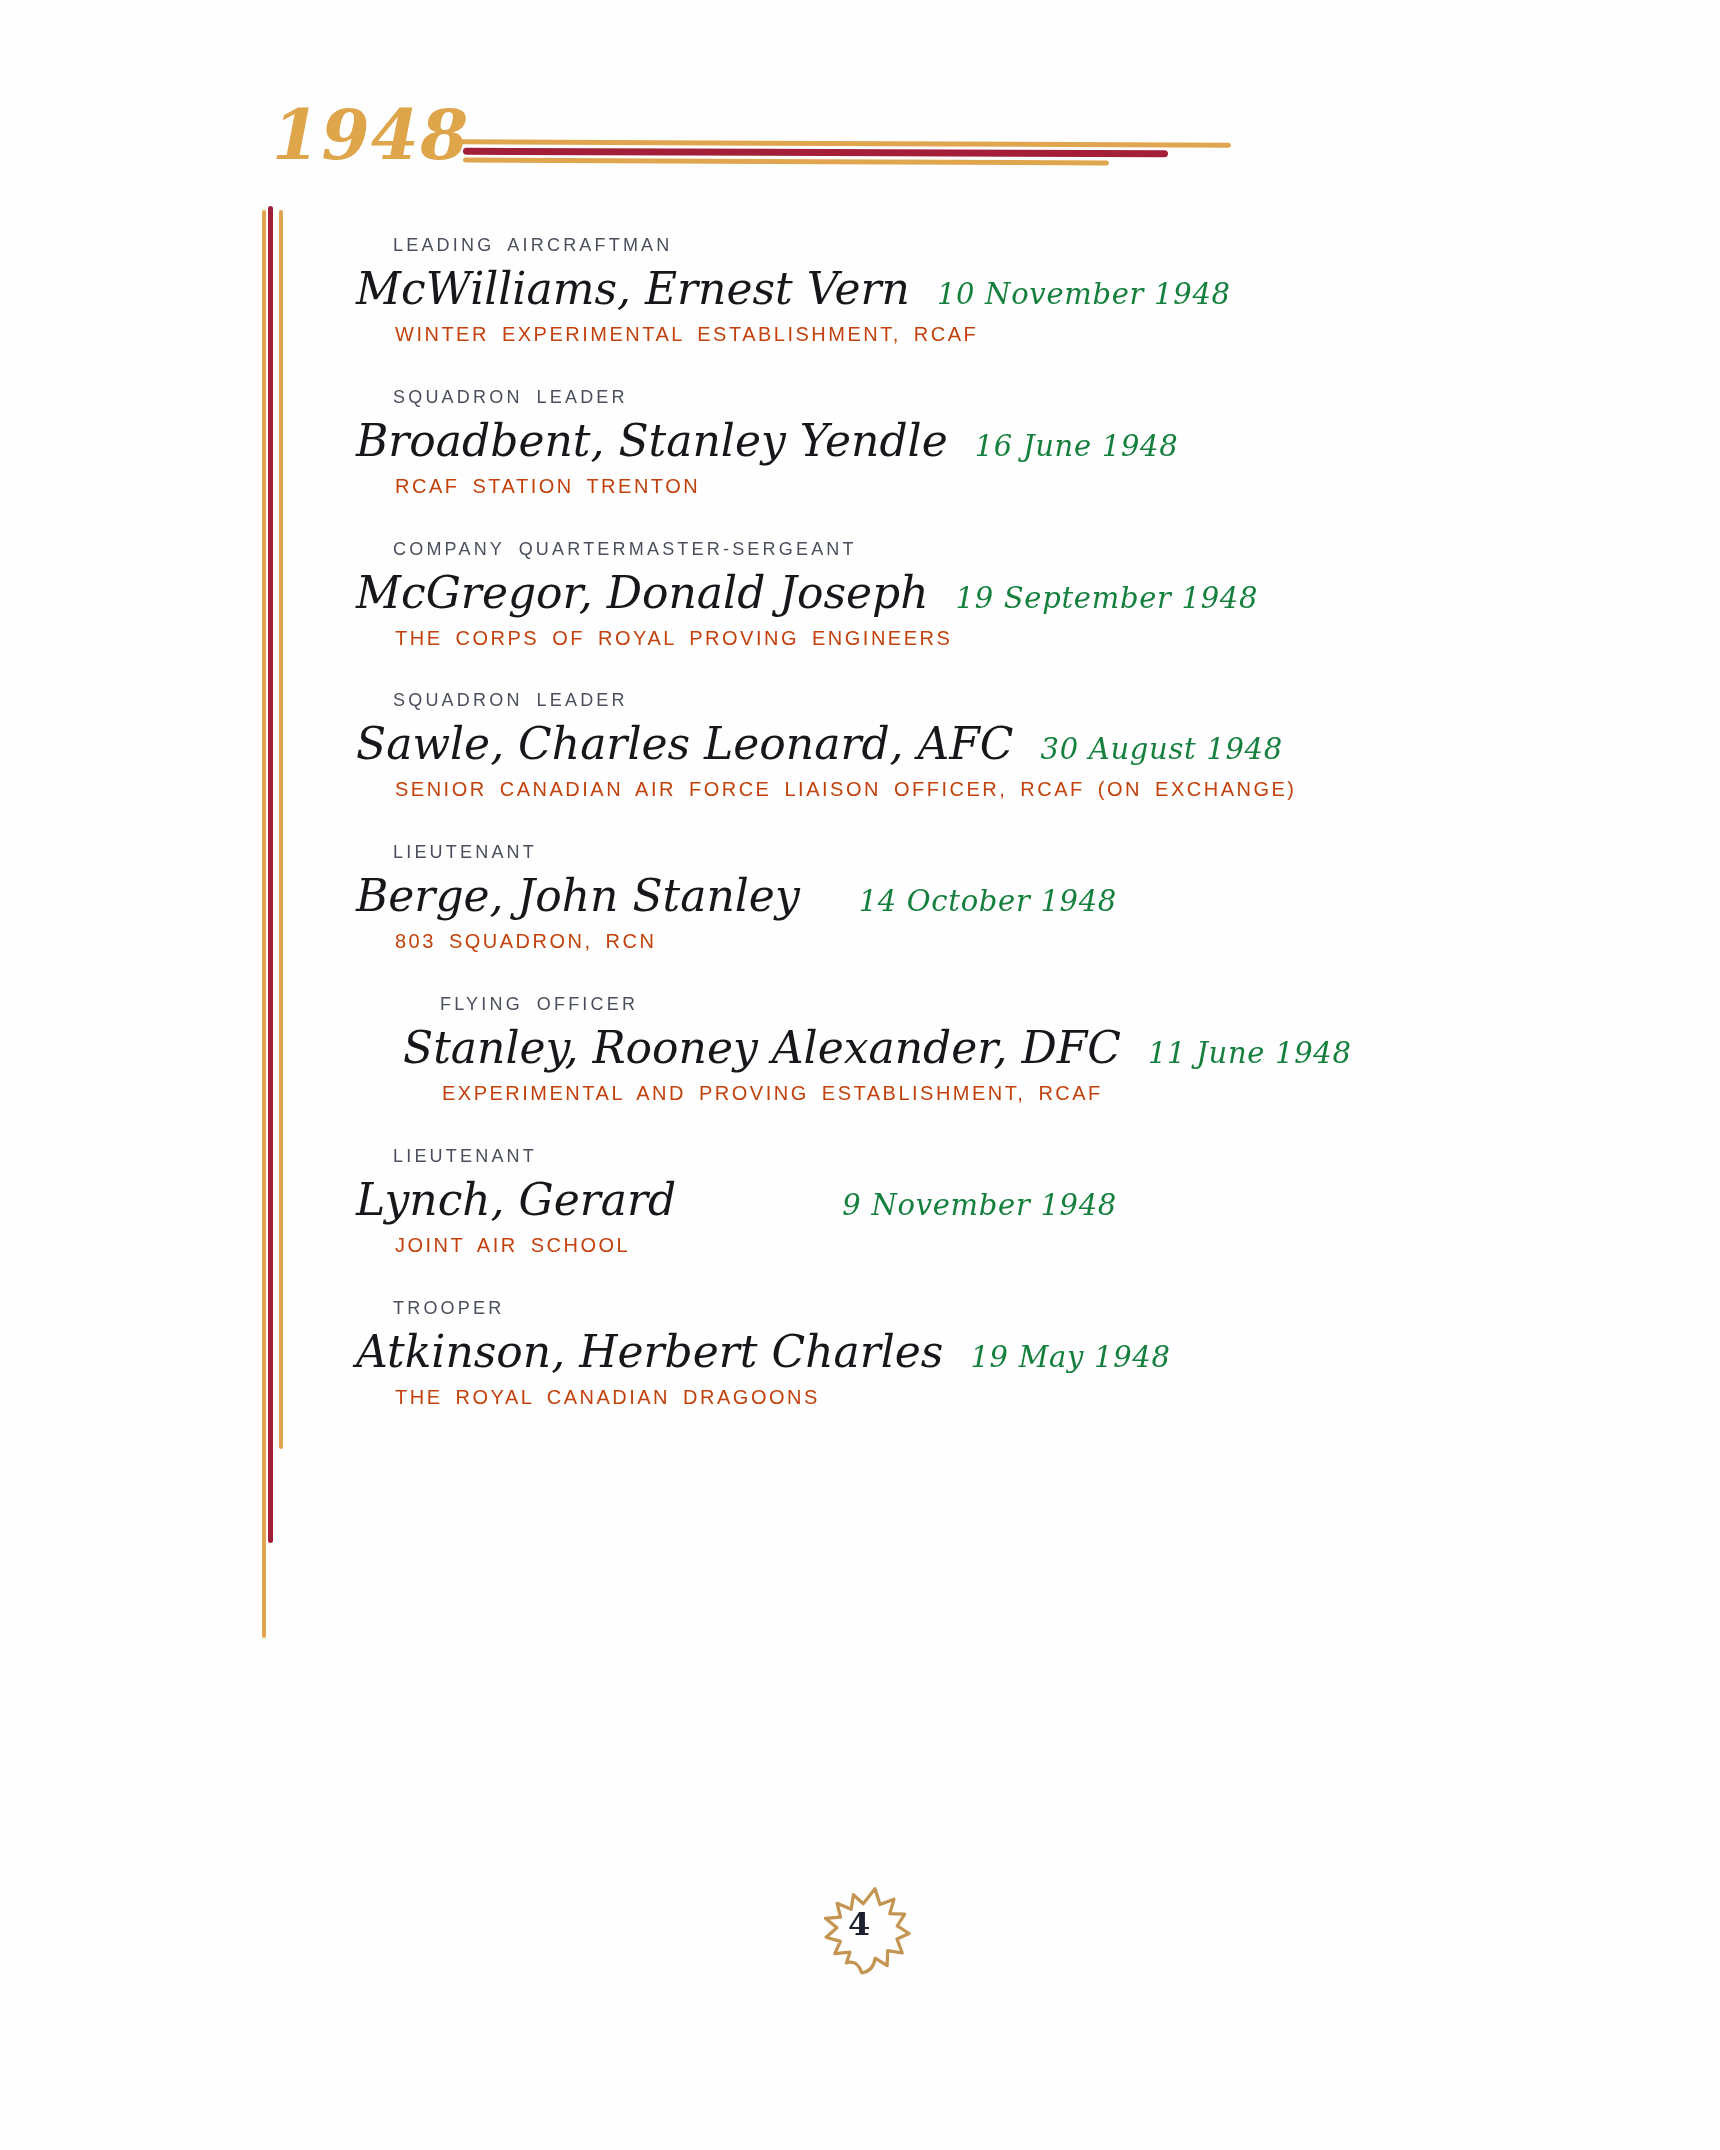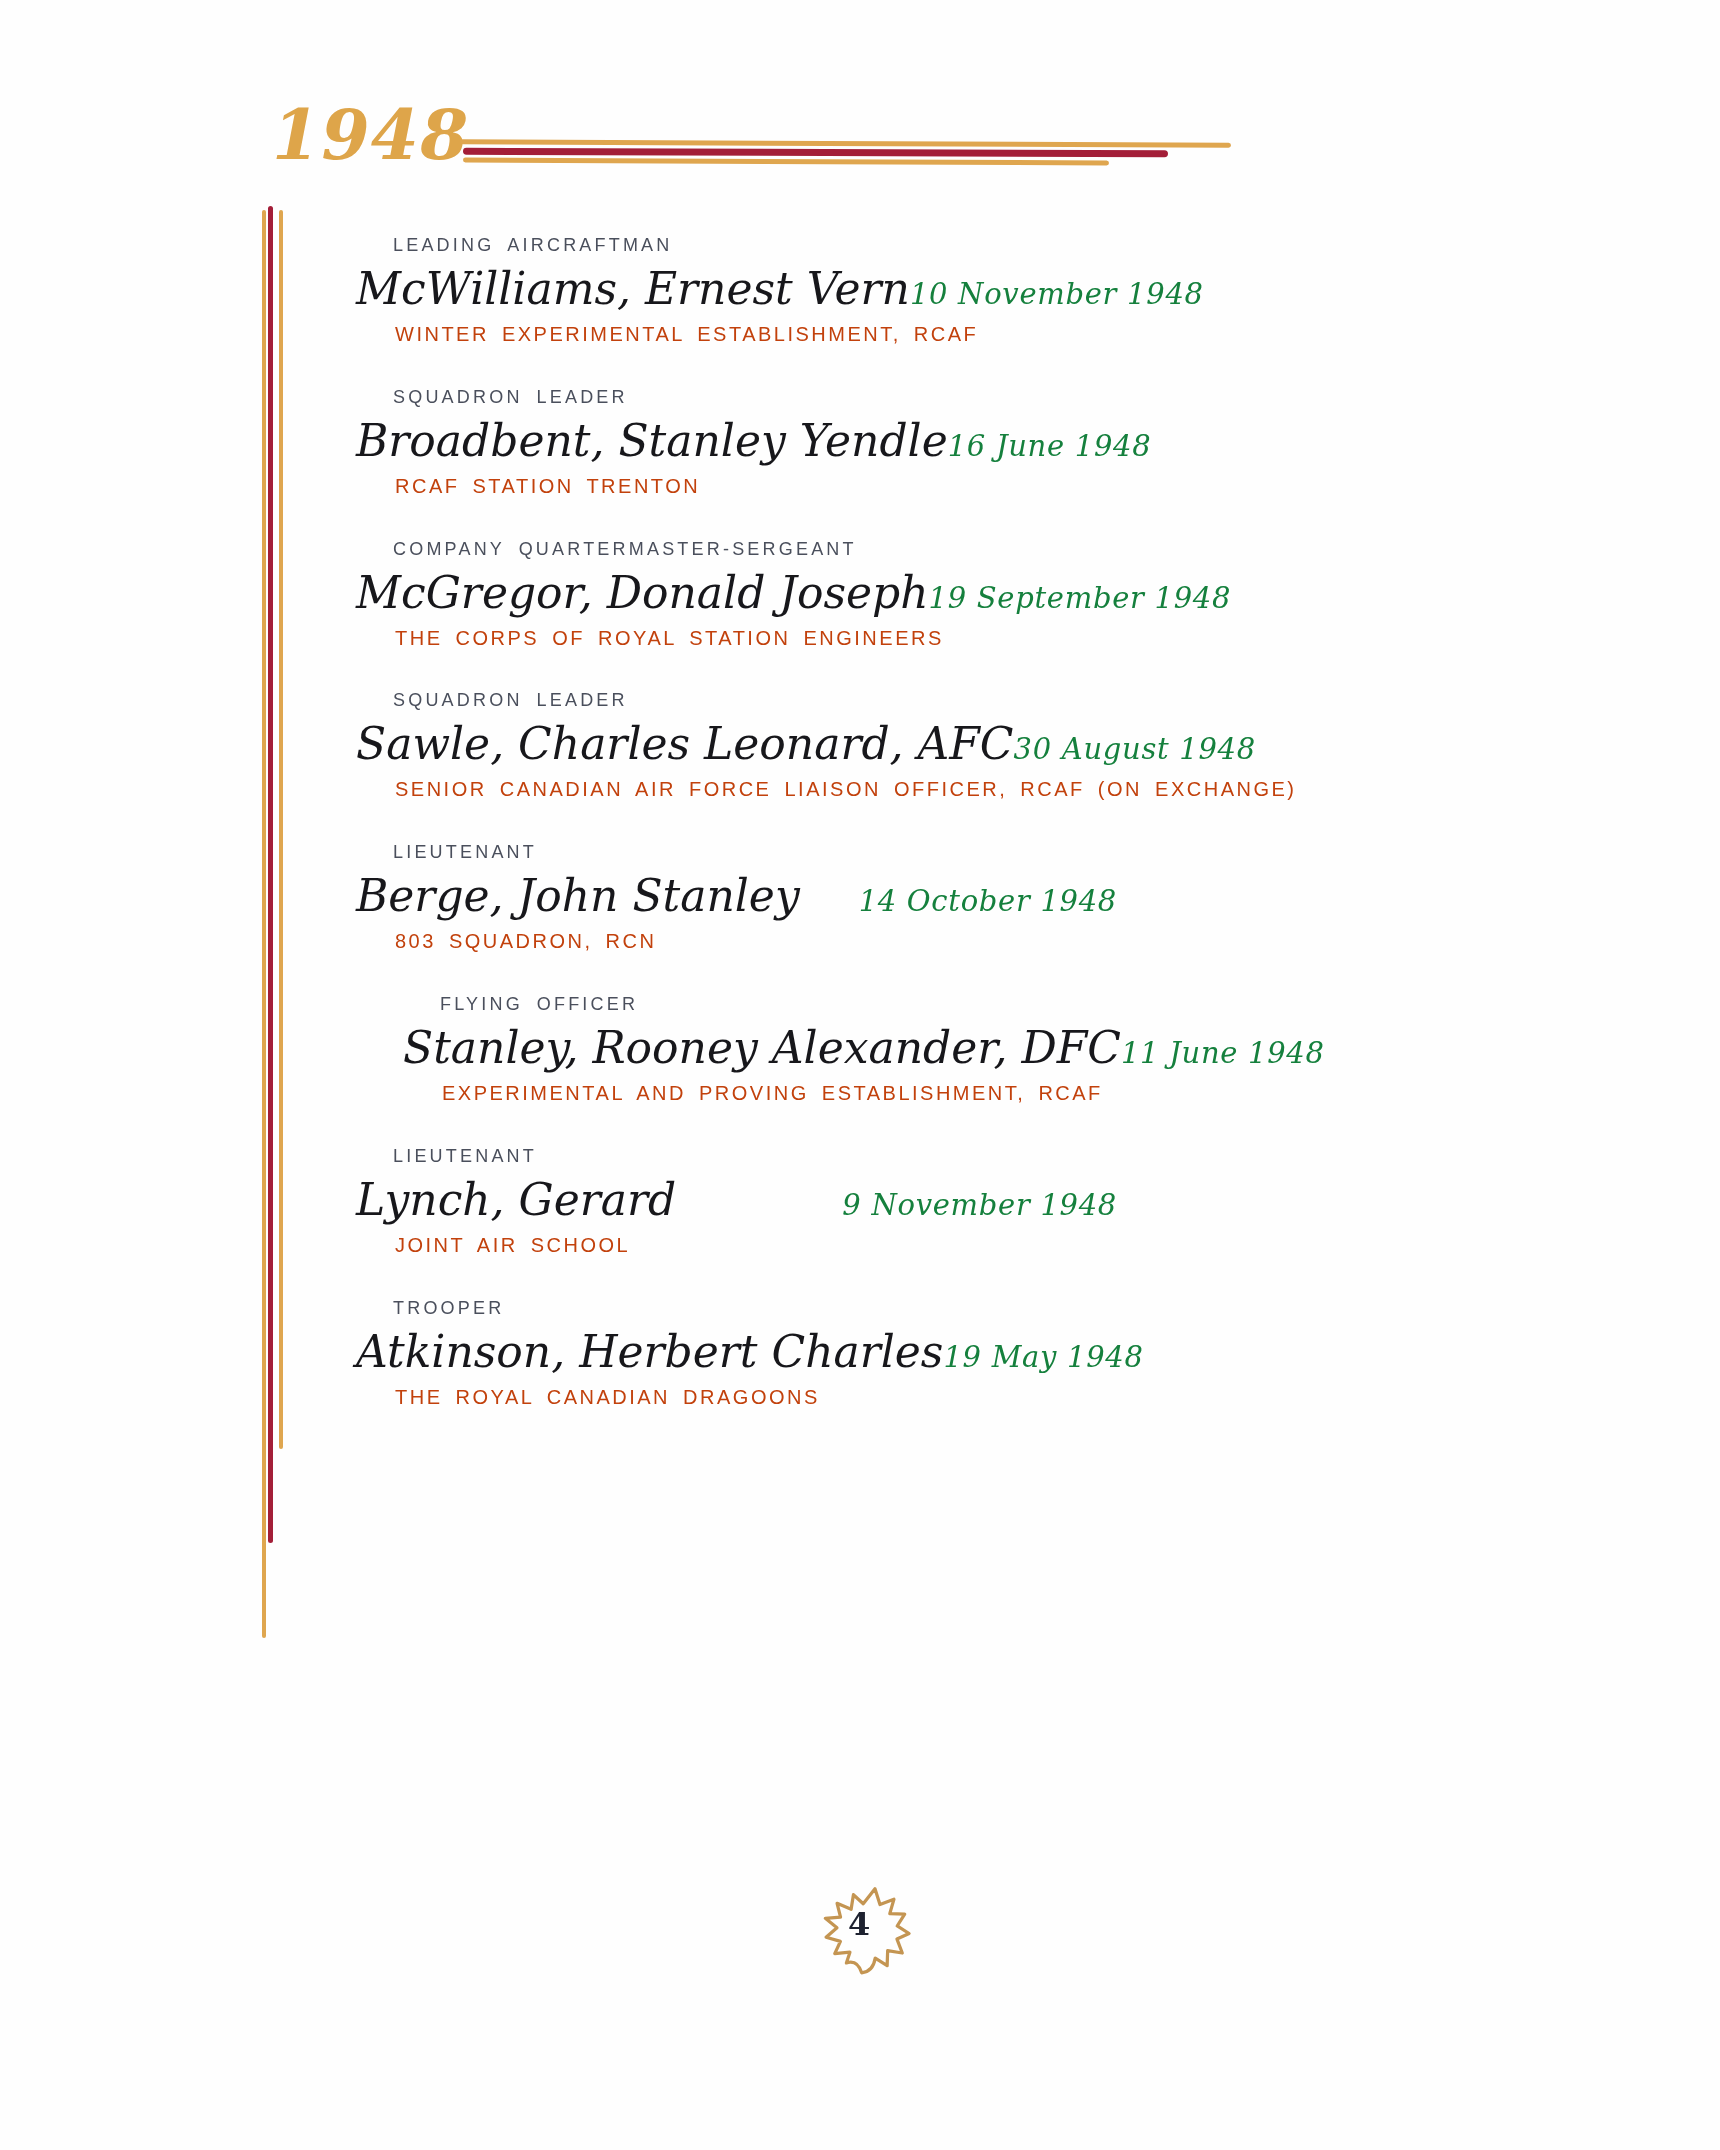--- a/index.html
+++ b/index.html
@@ -33,20 +33,21 @@
   .entry{position:absolute;left:0;width:1473px;}
   .entry-rank{
     margin-left:393px;
     font-size:18px;line-height:21.5px;
     letter-spacing:3.2px;word-spacing:5.7px;
     color:#4a4f5c;
   }
   .name-row{
     display:flex;justify-content:space-between;align-items:baseline;
     margin:4.3px 356px 0 356px;
+    gap:27px;
   }
   .entry-name{
     font-family:"DejaVu Serif",serif;font-style:italic;
     font-size:44px;line-height:56px;
     color:#17171b;
     white-space:nowrap;
   }
   .entry-date{
     font-family:"DejaVu Serif",serif;font-style:italic;
     font-size:29px;
@@ -100,21 +101,21 @@
   </div>
   <div class="entry-unit">RCAF STATION TRENTON</div>
 </div>
 
 <div class="entry e2">
   <div class="entry-rank">COMPANY QUARTERMASTER-SERGEANT</div>
   <div class="name-row">
     <span class="entry-name">McGregor, Donald Joseph</span>
     <span class="entry-date">19 September 1948</span>
   </div>
-  <div class="entry-unit">THE CORPS OF ROYAL STATION ENGINEERS</div>
+  <div class="entry-unit">THE CORPS OF ROYAL PROVING ENGINEERS</div>
 </div>
 
 <div class="entry e3">
   <div class="entry-rank">SQUADRON LEADER</div>
   <div class="name-row">
     <span class="entry-name">Sawle, Charles Leonard, AFC</span>
     <span class="entry-date">30 August 1948</span>
   </div>
   <div class="entry-unit">SENIOR CANADIAN AIR FORCE LIAISON OFFICER, RCAF (ON EXCHANGE)</div>
 </div>

